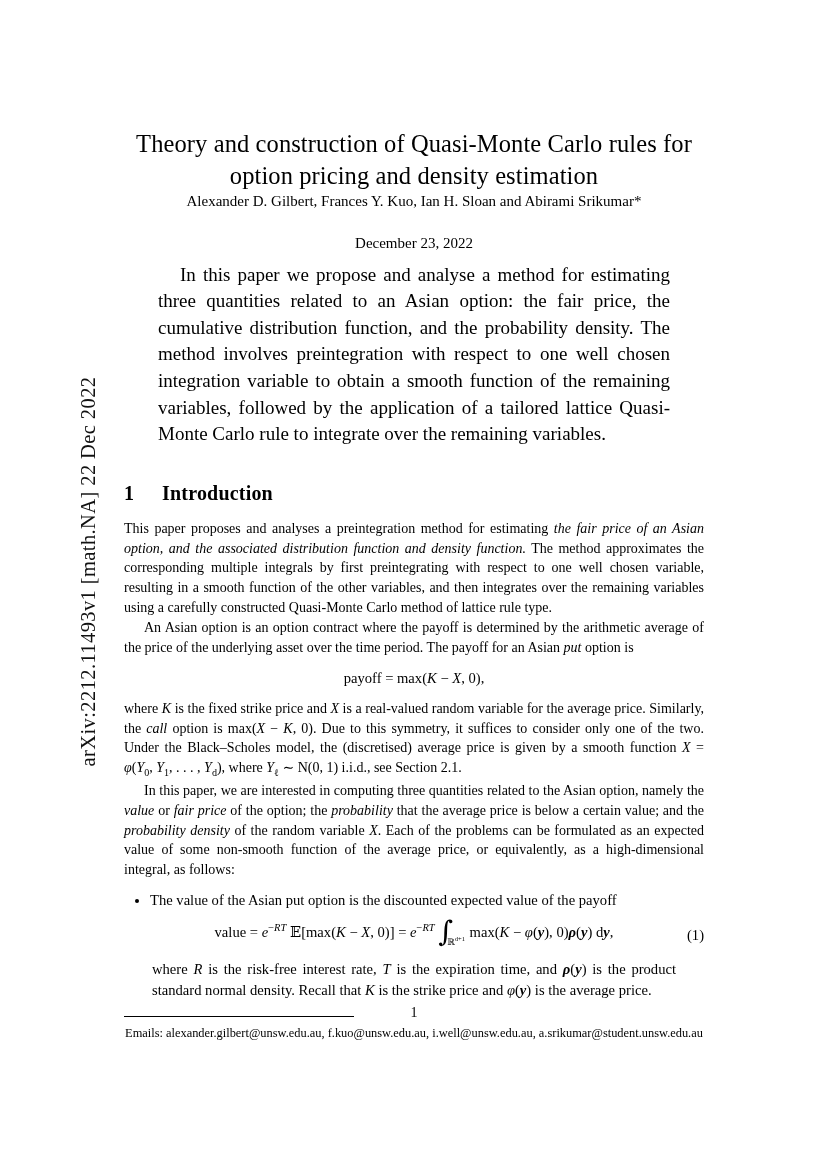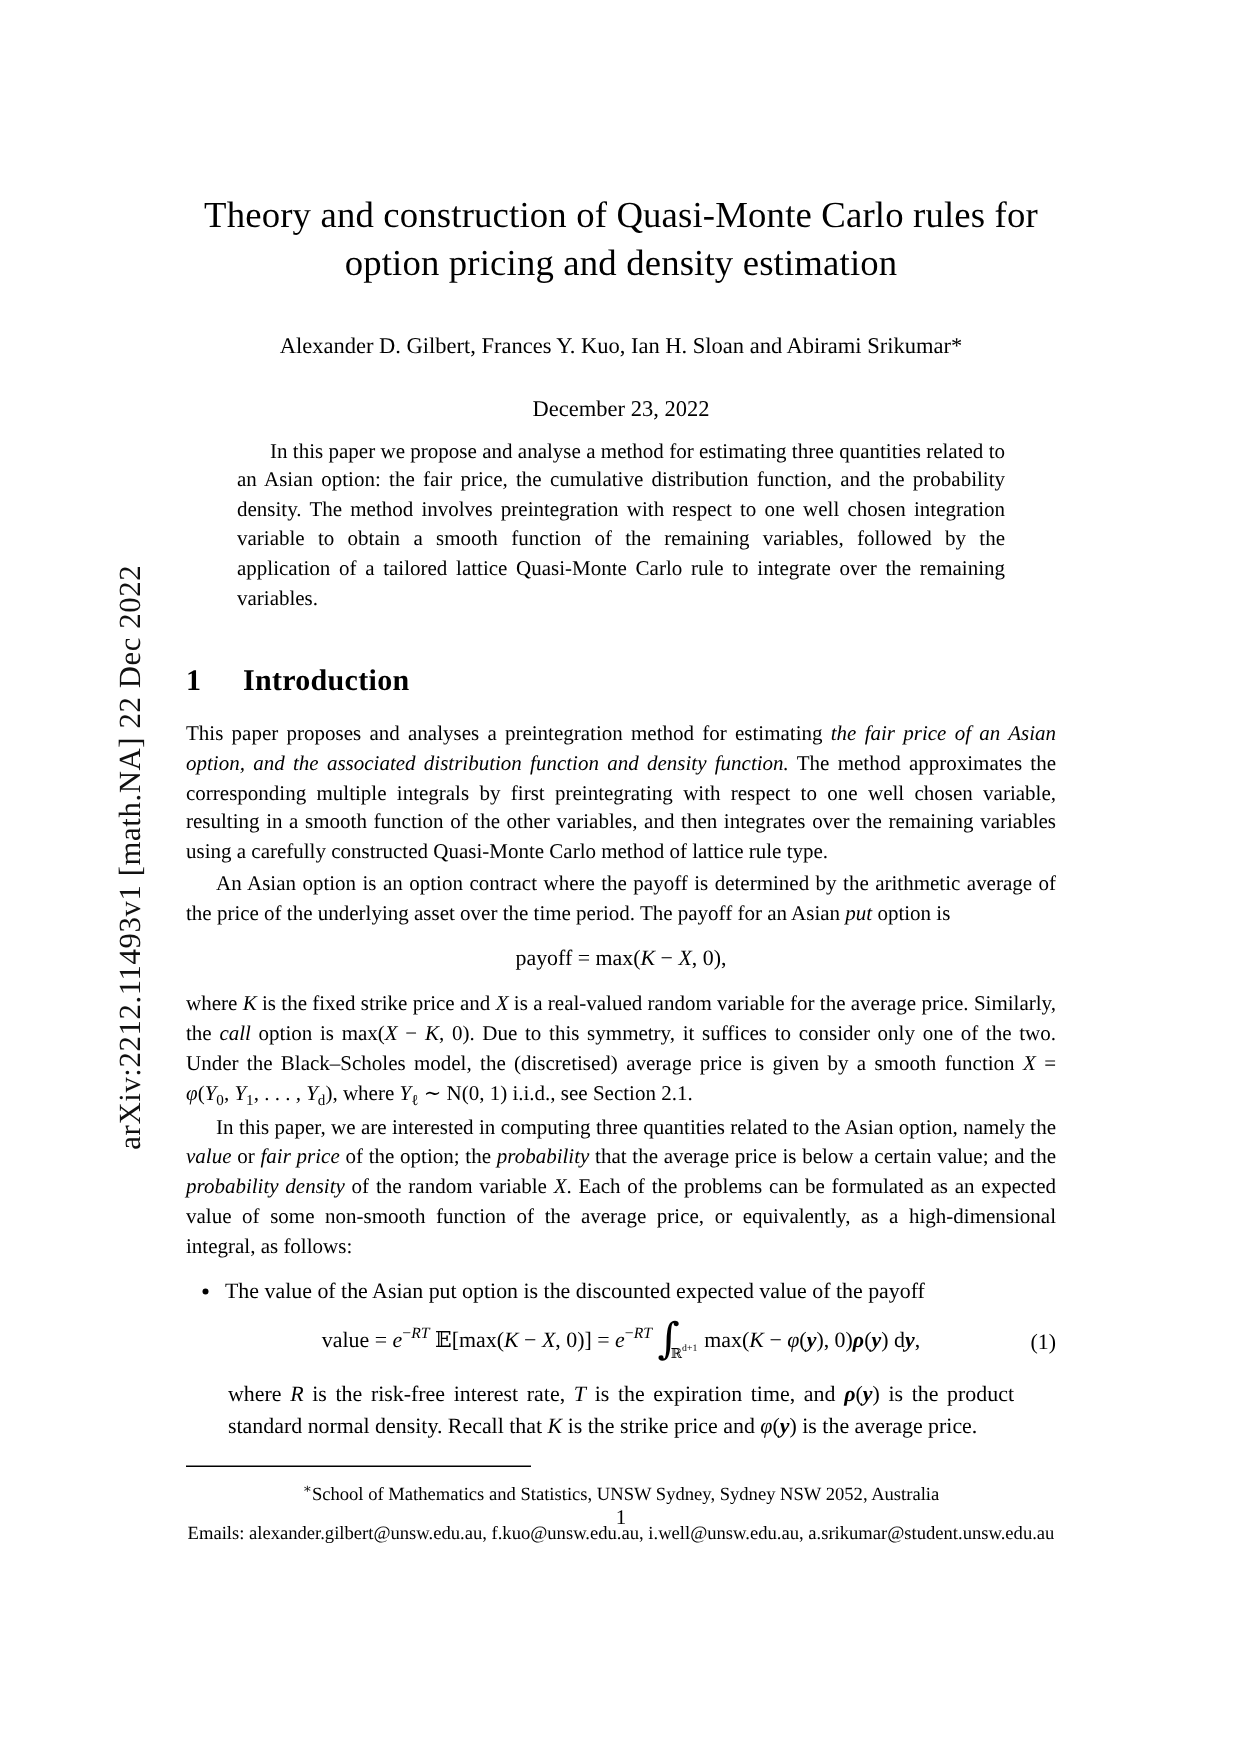--- a/index.html
+++ b/index.html
@@ -41,39 +41,38 @@
   }
 
   .title {
     margin-top: 128px;
     text-align: center;
     font-size: 24.5px;
     line-height: 1.32;
     letter-spacing: 0.1px;
   }
   .authors {
-    margin-top: 30px;
     text-align: center;
     font-size: 15px;
   }
   .date {
     margin-top: 25px;
     text-align: center;
     font-size: 15px;
   }
 
   .abstract-head {
     margin-top: 54px;
     text-align: center;
     font-weight: bold;
     font-size: 14px;
   }
   .abstract-body {
     margin: 10px 34px 0 34px;
-    font-size: 14px;
+    font-size: 19px;
     line-height: 1.40;
     text-align: justify;
   }
   .abstract-body .indent { display: inline-block; width: 22px; }
 
   h2.section {
     margin: 34px 0 14px 0;
     font-size: 20px;
     font-weight: bold;
     letter-spacing: 0.2px;
@@ -210,19 +209,16 @@
     value&nbsp;=&nbsp;<span class="mathvar">e</span><span class="sup">−<span class="mathvar">RT</span></span>&nbsp;𝔼[max(<span class="mathvar">K</span> − <span class="mathvar">X</span>, 0)]&nbsp;=&nbsp;<span class="mathvar">e</span><span class="sup">−<span class="mathvar">RT</span></span>&nbsp;<span class="bigint">∫</span><span class="intsub">ℝ<span class="sup">d+1</span></span>&nbsp;max(<span class="mathvar">K</span> − <span class="mathvar">φ</span>(<span class="bi">y</span>), 0)<span class="bi">ρ</span>(<span class="bi">y</span>)&nbsp;d<span class="bi">y</span>,
     <span class="tag">(1)</span>
   </div>
 
   <div class="after-eq">
     where <span class="mathvar">R</span> is the risk-free interest rate, <span class="mathvar">T</span> is the expiration time, and <span class="bi">ρ</span>(<span class="bi">y</span>) is the product standard normal density. Recall that <span class="mathvar">K</span> is the strike price and <span class="mathvar">φ</span>(<span class="bi">y</span>) is the average price.
   </div>
 
   <div class="footnote-rule"></div>
 
-  <div class="footnote">
-    <span class="star">∗</span><span>School of Mathematics and Statistics, UNSW Sydney, Sydney NSW 2052, Australia</span>
-  </div>
   <div class="footnote">Emails: alexander.gilbert@unsw.edu.au, f.kuo@unsw.edu.au, i.well@unsw.edu.au, a.srikumar@student.unsw.edu.au</div>
 
   <div class="pagenum">1</div>
 </div>
 
 </body></html>

